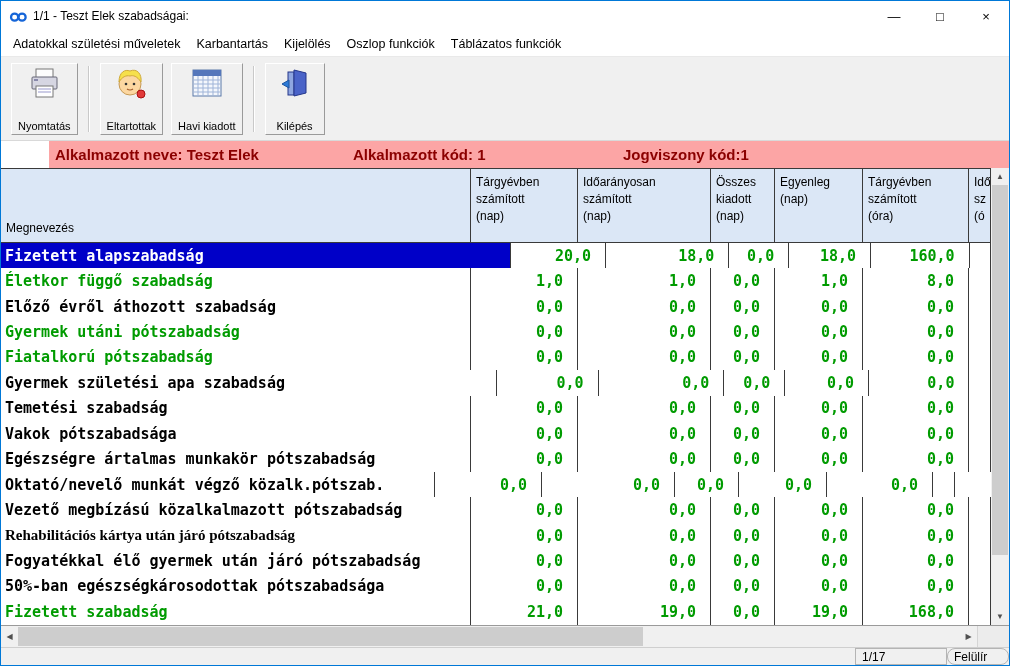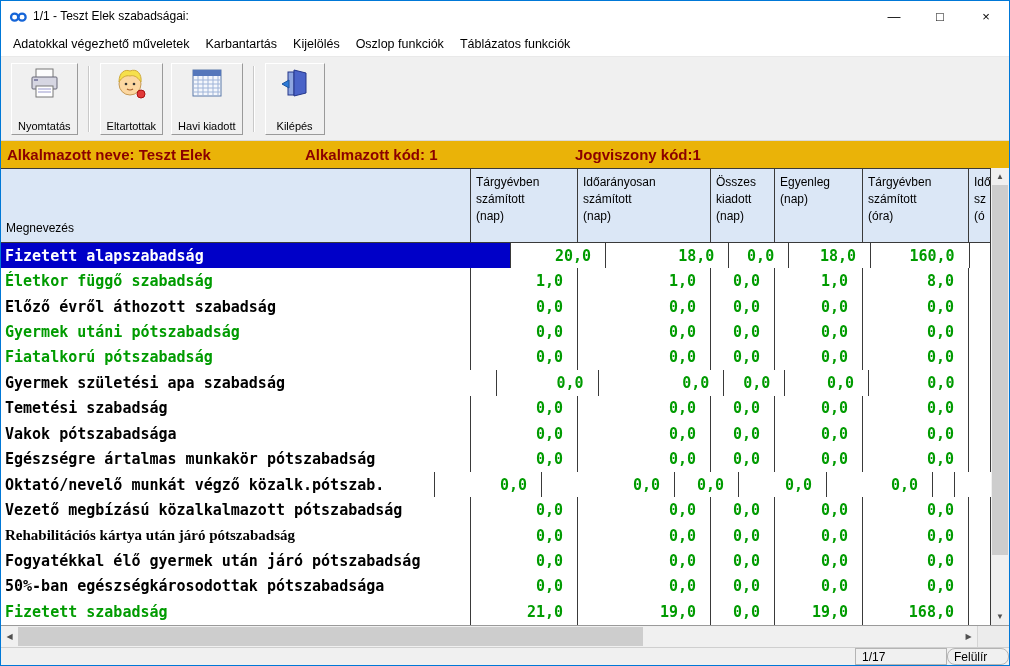--- a/index.html
+++ b/index.html
@@ -22,21 +22,21 @@
   
   .toolbar { height:84px; background:#f0f0f0; display:flex; align-items:center; padding:4px 6px;
              border-bottom:1px solid #d9d9d9; flex:0 0 auto; }
   .tbtn { height:72px; min-width:60px; margin:0 4px; padding:3px 6px 2px 6px; background:#f0f0f0;
           border:1px solid; border-color:#ffffff #9a9a9a #9a9a9a #ffffff;
           display:flex; flex-direction:column; align-items:center; justify-content:space-between; }
   .tbtn .tlabel { font-size:11px; color:#000; white-space:nowrap; }
   .tsep { width:2px; height:66px; margin:0 6px; border-left:1px solid #c9c9c9; border-right:1px solid #ffffff; }
 
   
-  .inforow { height:27px; background:#eab308; display:flex; align-items:center; flex:0 0 auto; }
+  .inforow { height:27px; background:#fca5a5; display:flex; align-items:center; flex:0 0 auto;margin-left:48px; }
   .inforow span { font-size:15px; font-weight:bold; color:#8b0000; white-space:nowrap; }
   .info1 { width:304px; padding-left:6px; }
   .info2 { width:270px; }
 
   
   .tablewrap { height:457px; display:flex; flex:0 0 auto; }
   .grid { width:990px; display:flex; flex-direction:column; }
   .thead { height:75px; display:flex; }
   .hcell { background:#dbe7f6; border-top:1px solid #3a3a3a; border-right:1px solid #3a3a3a;
            border-bottom:1px solid #3a3a3a; font-size:12px; color:#000; padding:5px 5px;
@@ -86,21 +86,21 @@
       <circle cx="11.6" cy="9" r="3.2" fill="none" stroke="#1565d8" stroke-width="2"></circle>
       <line x1="7.8" y1="8.2" x2="9.2" y2="8.2" stroke="#1565d8" stroke-width="1.4"></line>
     </svg>
     <div class="title">1/1 - Teszt Elek szabadságai:</div>
     <div class="wctrl">—</div>
     <div class="wctrl">□</div>
     <div class="wctrl">×</div>
   </div>
 
   <div class="menubar" id="menubar">
-      <div class="menuitem">Adatokkal végezhető műveletek</div>
+      <div class="menuitem">Adatokkal születési műveletek</div>
       <div class="menuitem">Karbantartás</div>
       <div class="menuitem">Kijelölés</div>
       <div class="menuitem">Oszlop funkciók</div>
       <div class="menuitem">Táblázatos funkciók</div>
     </div>
 
   <div class="toolbar">
     <div class="tbtn">
       <svg width="32" height="32" viewBox="0 0 32 32">
         <rect x="8" y="2" width="17" height="9" fill="#fdfdfd" stroke="#777"></rect>

